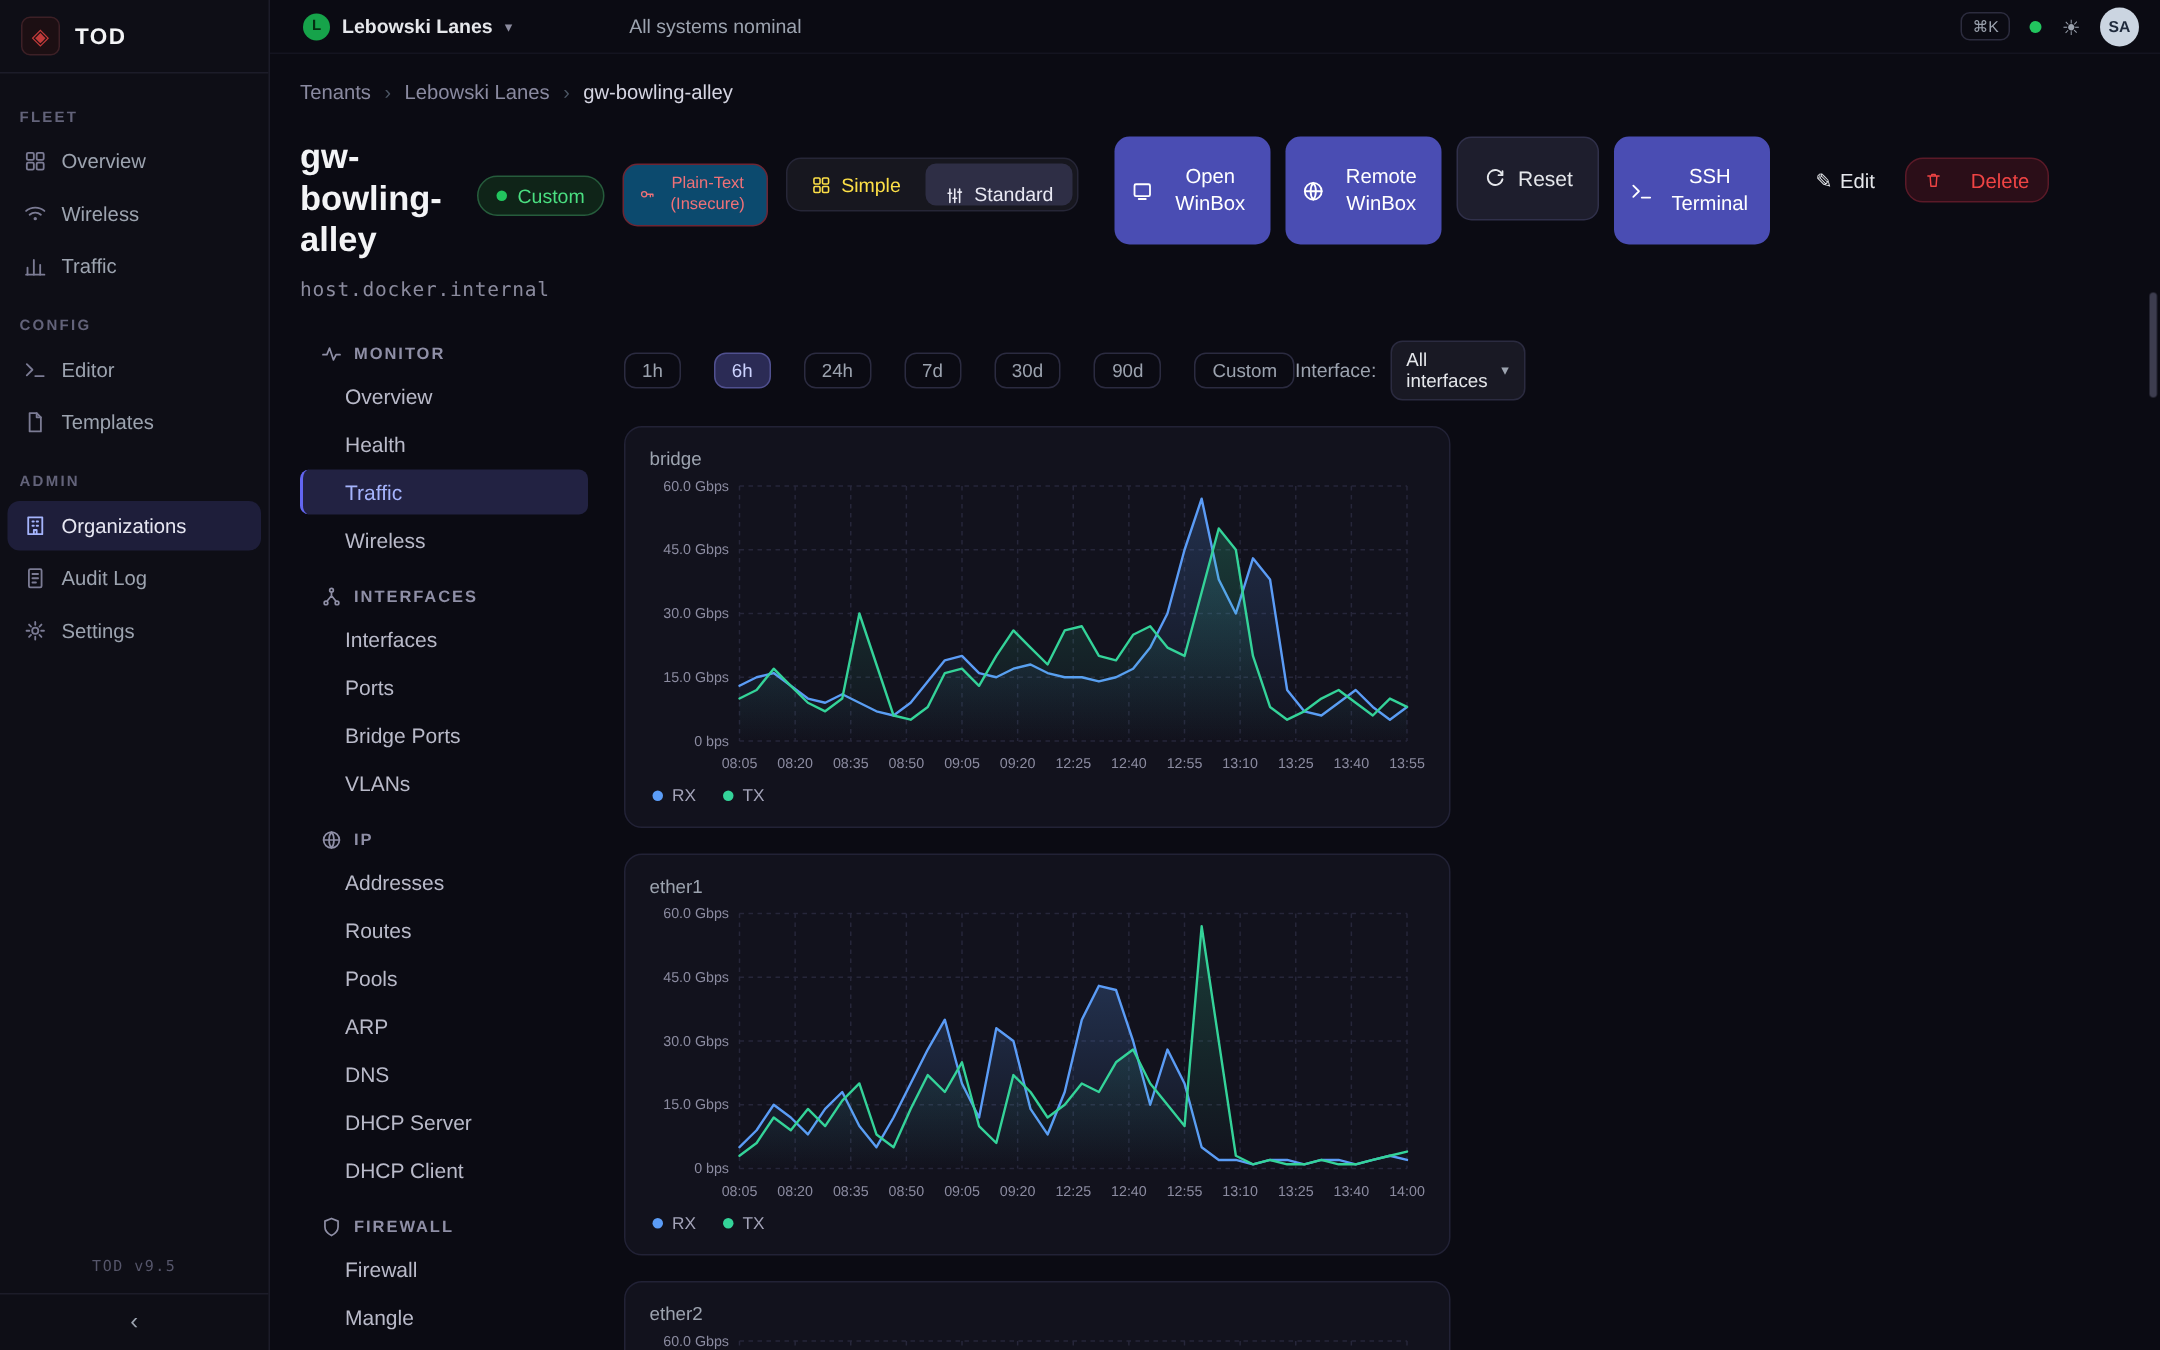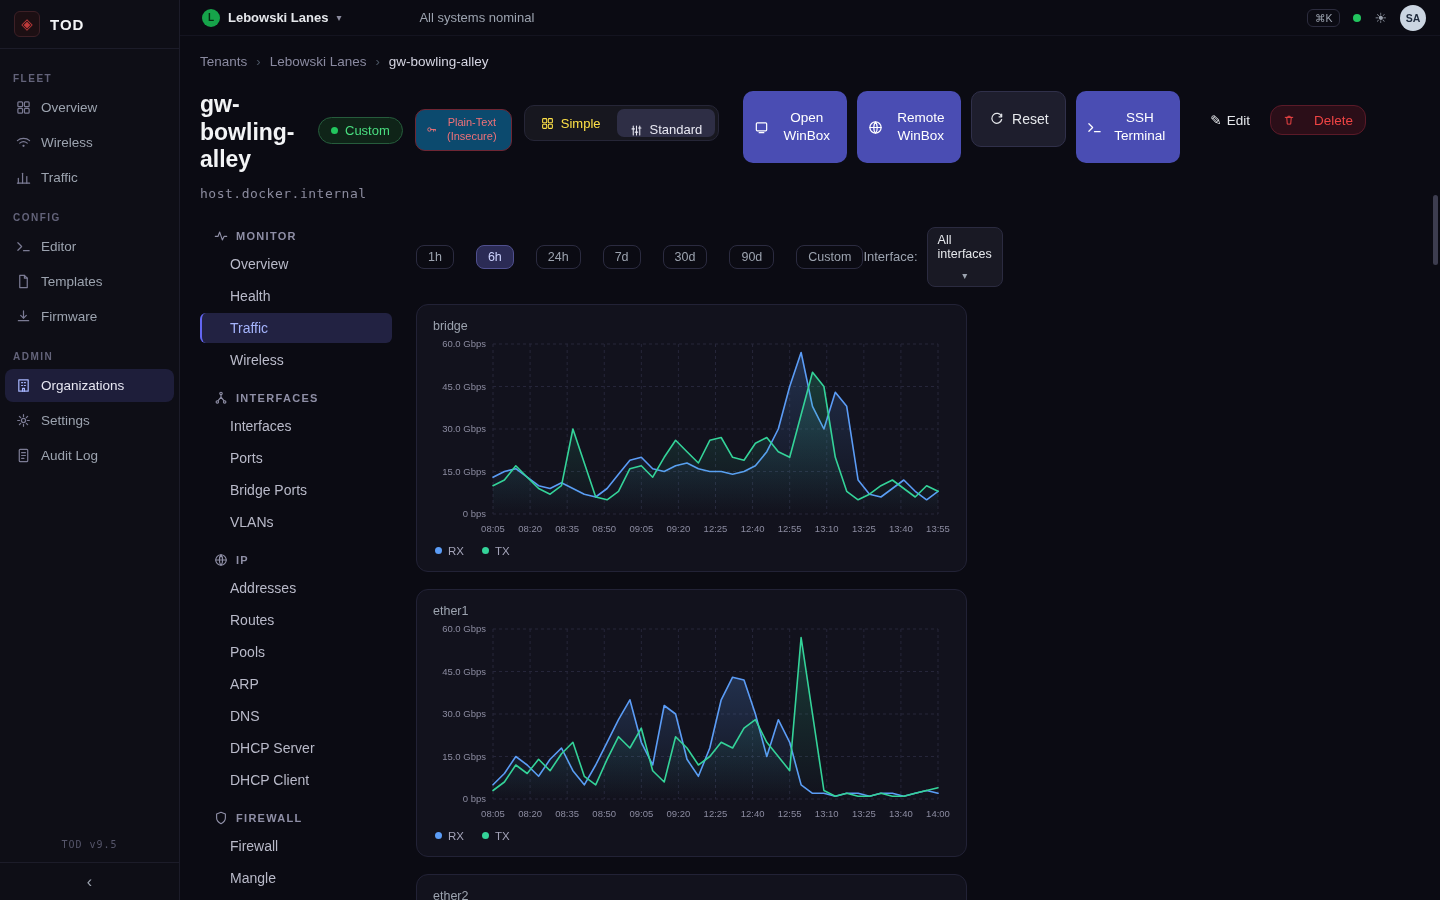--- a/index.html
+++ b/index.html
@@ -78,21 +78,21 @@
   .dnav-item.active { background:#222242; color:#a5b4fc; border-left:2px solid #6366f1; padding-left:28px; }
 
   
   .charts-col { width:551px; flex:none; padding-top:14px; }
   .chart-controls { display:flex; align-items:center; justify-content:space-between; }
   .range-pills { display:flex; gap:22px; }
   .pill { padding:4px 11px; border:1px solid #2b2b40; border-radius:8px; font-size:12.5px; color:#9ca3af; background:transparent; cursor:pointer; font-family:inherit; }
   .pill.active { background:#2b2b55; border-color:#50508f; color:#cdd3ff; }
   .iface-group { display:flex; align-items:center; gap:9px; }
   .iface-label { font-size:13px; color:#9ca3af; }
-  .iface-select { display:flex; align-items:center; gap:9px; background:#191924; border:1px solid #2b2b40; border-radius:8px; padding:5px 10px; font-size:12.5px; color:#e5e7eb; cursor:pointer;flex-direction:column; }
+  .iface-select { display:flex; align-items:center; gap:9px; background:#191924; border:1px solid #2b2b40; border-radius:8px; padding:5px 10px; font-size:12.5px; color:#e5e7eb; cursor:pointer; }
   .iface-caret { color:#9ca3af; font-size:10px; }
 
   .card { margin-top:17px; width:551px; background:#12121d; border:1px solid #222236; border-radius:12px; padding:14px 16px 10px; }
   .card-title { font-size:12.5px; color:#9ca3af; margin-bottom:3px; }
   .chart { width:519px; }
   .grid { stroke:#26263a; stroke-dasharray:3 3; stroke-width:1; }
   .tick { fill:#8b8ba0; font-size:9.5px; font-family:"Liberation Sans", sans-serif; }
   .legend { display:flex; gap:18px; margin:4px 0 4px 2px; }
   .legend-item { display:flex; align-items:center; gap:6px; font-size:11.5px; color:#a3a3b8; }
   .legend-dot { width:7px; height:7px; border-radius:50%; background:#666; }
@@ -163,58 +163,48 @@
       </div>
       <div class="side-item">
         <span class="ic">
             <svg viewBox="0 0 16 16">
               <path d="M4 1.5h5l3 3v10H4z"></path>
               <path d="M9 1.5v3h3"></path>
             </svg>
           </span>
         <span>Templates</span>
       </div>
-      <div class="side-item">
-        <span class="ic">
-            <svg viewBox="0 0 16 16">
-              <path d="M8 2v7.5"></path>
-              <path d="M5 6.8 8 9.8l3-3"></path>
-              <path d="M2.5 12.5h11"></path>
-            </svg>
-          </span>
-        <span>Firmware</span>
-      </div>
 
       <div class="side-section-label">ADMIN</div>
       <div class="side-item active">
         <span class="ic">
             <svg viewBox="0 0 16 16">
               <rect x="3" y="2" width="10" height="12"></rect>
               <path d="M6 5h1M9 5h1M6 8h1M9 8h1M7 14v-3h2v3"></path>
             </svg>
           </span>
         <span>Organizations</span>
       </div>
       <div class="side-item">
         <span class="ic">
             <svg viewBox="0 0 16 16">
+              <rect x="3.5" y="1.5" width="9" height="13" rx="1"></rect>
+              <path d="M6 5h4M6 8h4M6 11h2.5"></path>
+            </svg>
+          </span>
+        <span>Audit Log</span>
+      </div>
+      <div class="side-item">
+        <span class="ic">
+            <svg viewBox="0 0 16 16">
               <circle cx="8" cy="8" r="2.2"></circle>
               <path d="M8 1.8v2M8 12.2v2M1.8 8h2M12.2 8h2M3.6 3.6 5 5M11 11l1.4 1.4M12.4 3.6 11 5M5 11l-1.4 1.4"></path>
             </svg>
           </span>
         <span>Settings</span>
-      </div>
-      <div class="side-item">
-        <span class="ic">
-            <svg viewBox="0 0 16 16">
-              <rect x="3.5" y="1.5" width="9" height="13" rx="1"></rect>
-              <path d="M6 5h4M6 8h4M6 11h2.5"></path>
-            </svg>
-          </span>
-        <span>Audit Log</span>
       </div>
     </nav>
 
     <div class="side-footer-version">TOD v9.5</div>
     <div class="side-footer-collapse">
       <span>‹</span>
     </div>
   </aside>
 
   <div class="main">

